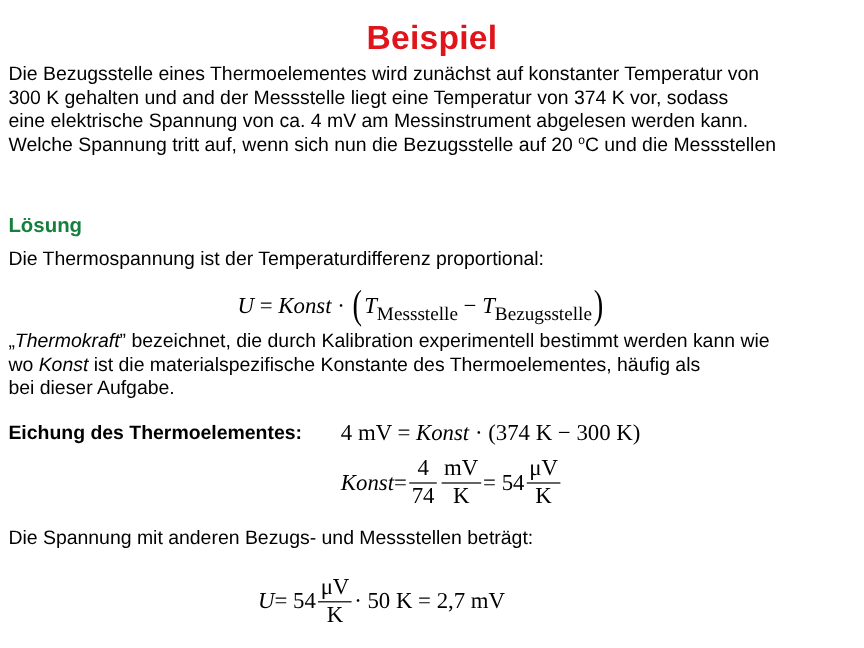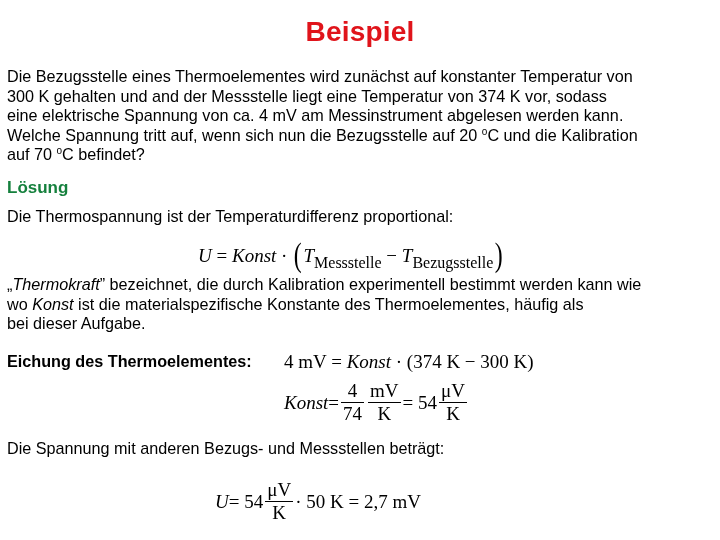--- a/index.html
+++ b/index.html
@@ -65,26 +65,25 @@
     }
     .frac .num, .frac .den { display: block; padding: 0 2px; line-height: 22px; }
     .frac .num { border-bottom: 1px solid #000; }
     .row { display: flex; align-items: center; }
   </style>
 </head>
 <body>
 
 <div class="abs title">Beispiel</div>
 
-<div class="abs para" style="top:67px;">
+<div class="abs para" style="top:53px;">
   <span class="line">Die Bezugsstelle eines Thermoelementes wird zunächst auf konstanter Temperatur von</span>
   <span class="line">300 K gehalten und and der Messstelle liegt eine Temperatur von 374 K vor, sodass</span>
   <span class="line">eine elektrische Spannung von ca. 4 mV am Messinstrument abgelesen werden kann.</span>
-  <span class="line"><span>Welche Spannung tritt auf, wenn sich nun die Bezugsstelle auf 20 </span><sup>o</sup><span>C und die Kalibration</span></span>
-  <span class="line"><span>auf 70 </span><sup>o</sup><span>C befindet?</span></span>
+  <span class="line"><span>Welche Spannung tritt auf, wenn sich nun die Bezugsstelle auf 20 </span><sup>o</sup><span>C und die Messstellen</span></span>
 </div>
 
 <div class="abs heading">Lösung</div>
 
 <div class="abs para" style="top:207px;text-align:right;">Die Thermospannung ist der Temperaturdifferenz proportional:</div>
 
 <div class="abs math" style="left:170px; top:234px;margin-left:28px;">
   <i>U</i><span> = </span><i>Konst</i><span> · </span><span class="paren-big">(</span><i>T</i><span class="sub">Messstelle</span><span> − </span><i>T</i><span class="sub">Bezugsstelle</span><span class="paren-big">)</span>
 </div>
 

